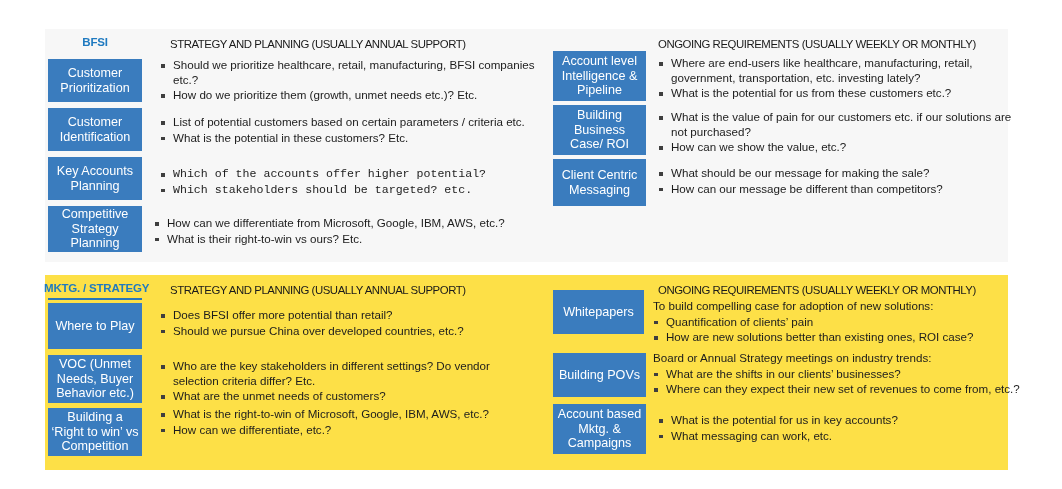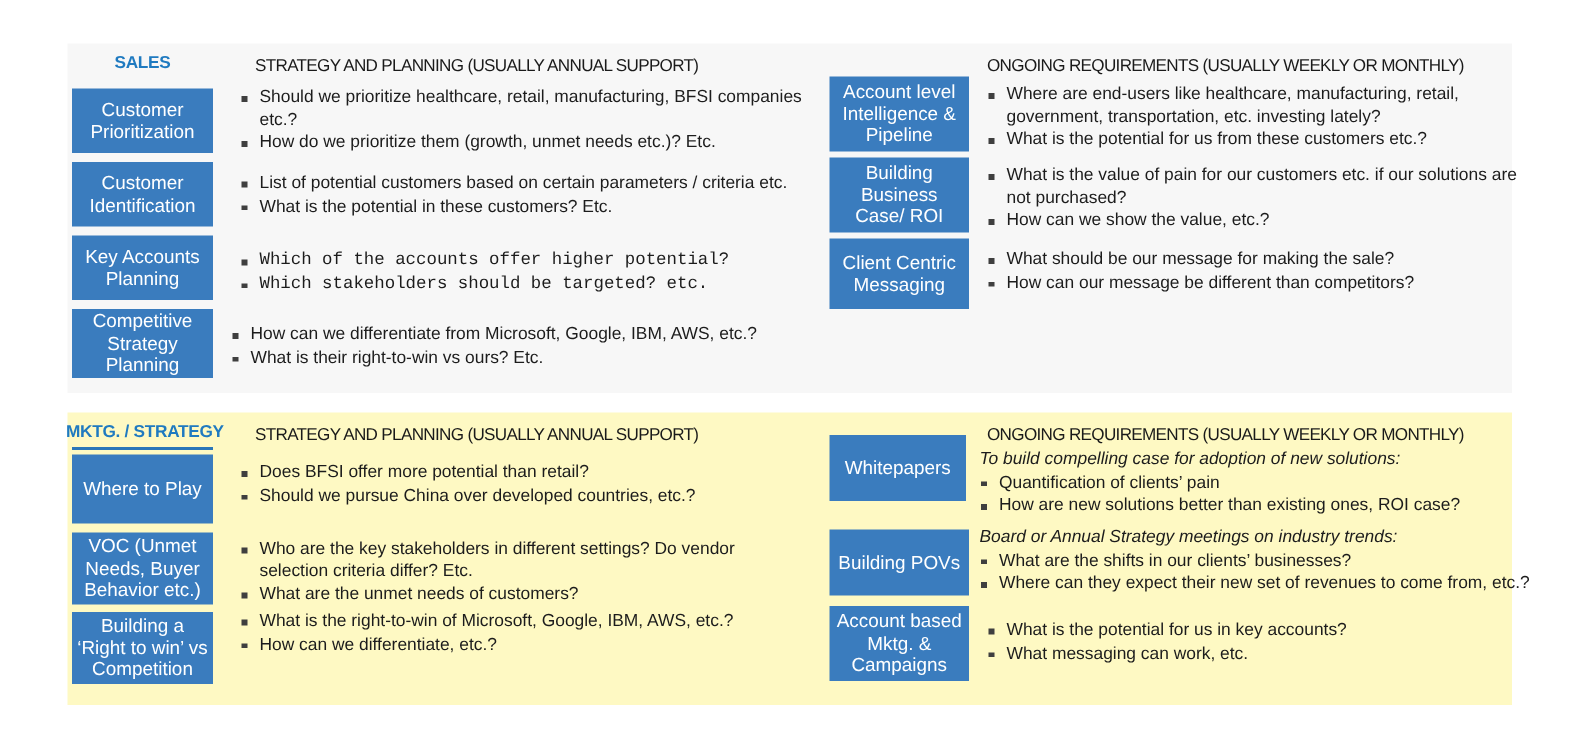--- a/index.html
+++ b/index.html
@@ -25,21 +25,21 @@
     top: 29px;
     width: 963px;
     height: 233px;
     background: #f7f7f7;
   }
   #mktg-panel {
     left: 45px;
     top: 275px;
     width: 963px;
     height: 195px;
-    background: #fef9c3;
+    background: #fde047;
   }
 
   
   .section-label {
     position: absolute;
     width: 98px;
     text-align: center;
     color: #1f7ac0;
     font-weight: bold;
     font-size: 11.5px;
@@ -85,21 +85,20 @@
   
   .textblock {
     position: absolute;
     font-size: 11.6px;
     line-height: 14.6px;
     color: #1c1c1c;
   }
   .textblock .lead {
     margin: 0 0 1px 0;
     padding: 0;
-    font-style: italic;
   }
   .textblock ul {
     margin: 0;
     padding: 0;
     list-style: none;
   }
   .textblock li {
     position: relative;
     padding-left: 13px;
     margin: 0 0 1px 0;
@@ -112,21 +111,21 @@
     width: 3.5px;
     height: 3.5px;
     background: #3f3f3f;
   }
 </style>
 </head>
 <body>
 
 <div class="panel" id="sales-panel">
 
-  <div class="section-label" style="left:1px; top:7px;">SALES</div>
+  <div class="section-label" style="left:1px; top:7px;">BFSI</div>
 
   <div class="col-head" style="left:125px; top:9px;">STRATEGY AND PLANNING (USUALLY ANNUAL SUPPORT)</div>
 
   <div class="col-head" style="left:613px; top:9px;">ONGOING REQUIREMENTS (USUALLY WEEKLY OR MONTHLY)</div>
 
   <div class="bluebox" style="left:3px; top:30px; width:94px; height:43px;">Customer Prioritization</div>
   <div class="textblock" style="left:115px; top:29px; width:385px;">
     <ul>
       <li>Should we prioritize healthcare, retail, manufacturing, BFSI companies etc.?</li>
       <li>How do we prioritize them (growth, unmet needs etc.)? Etc.</li>

